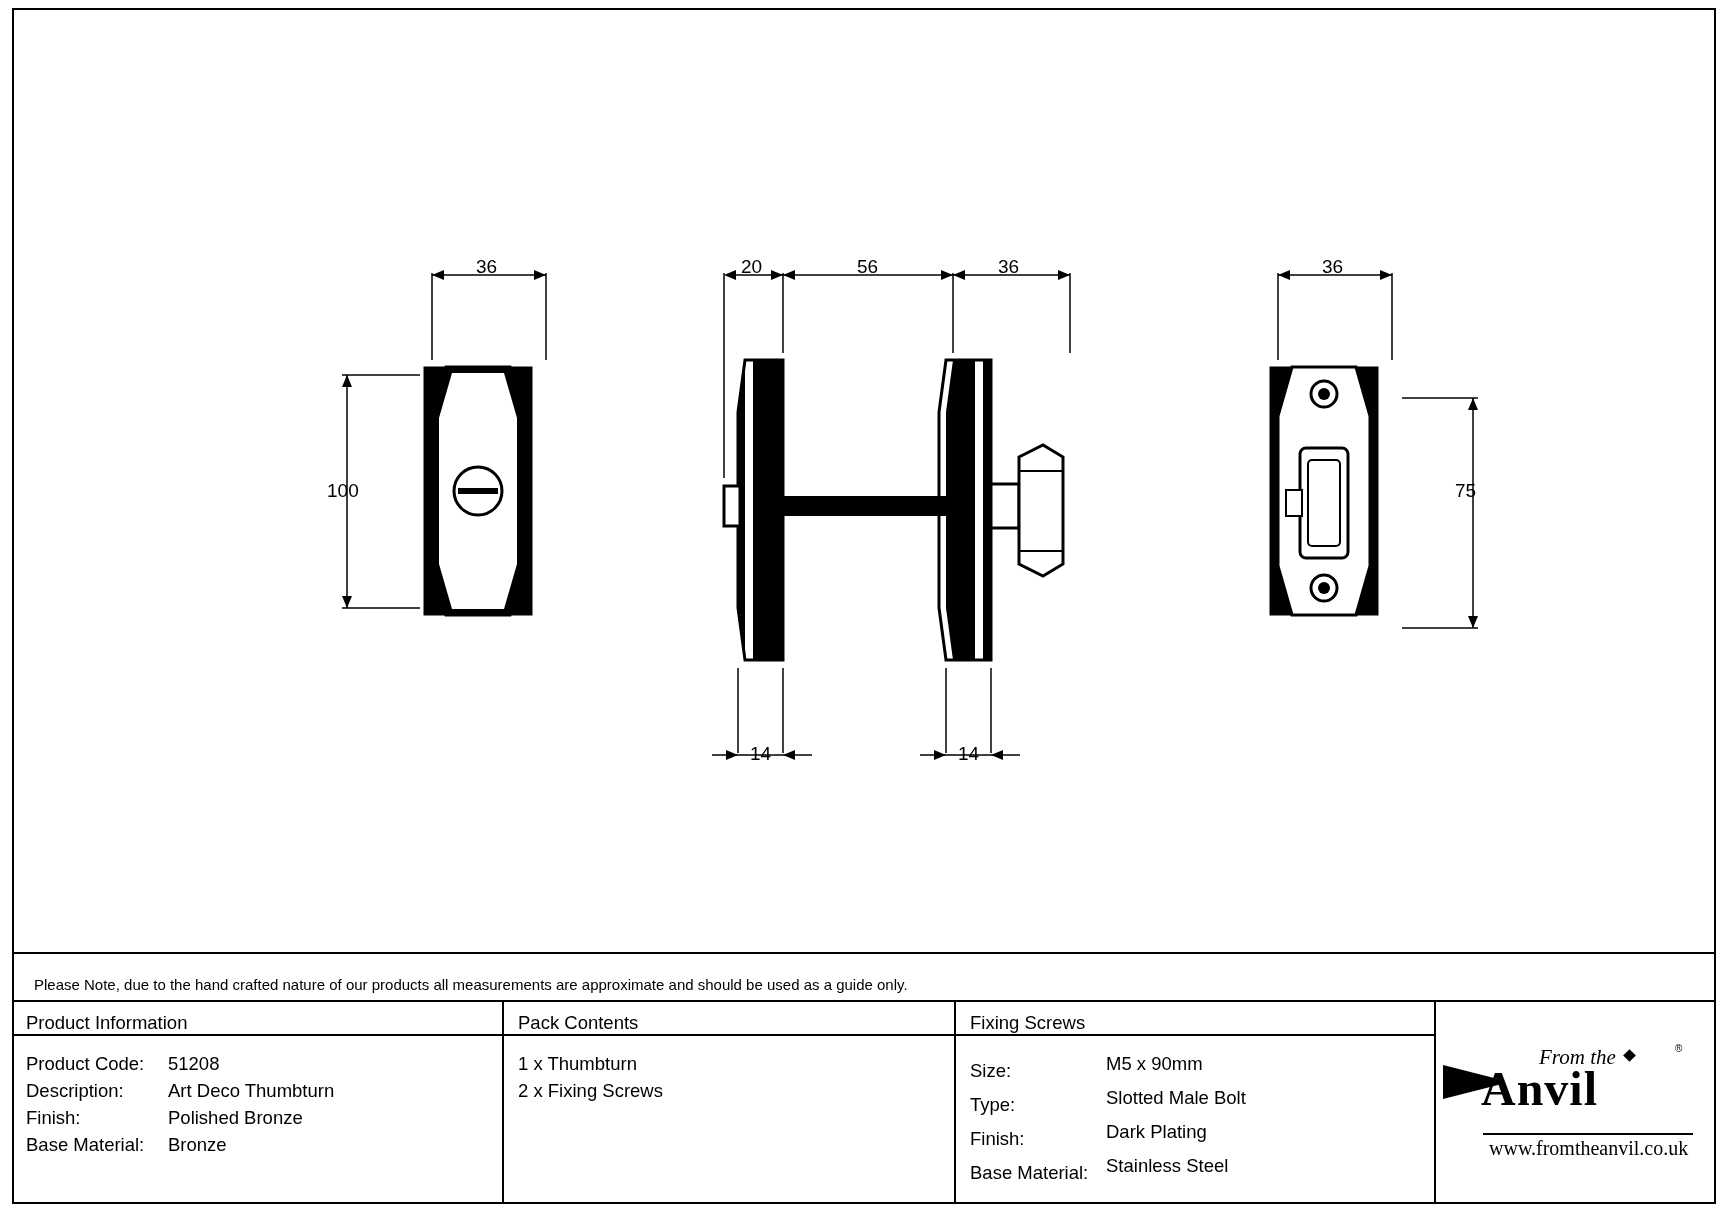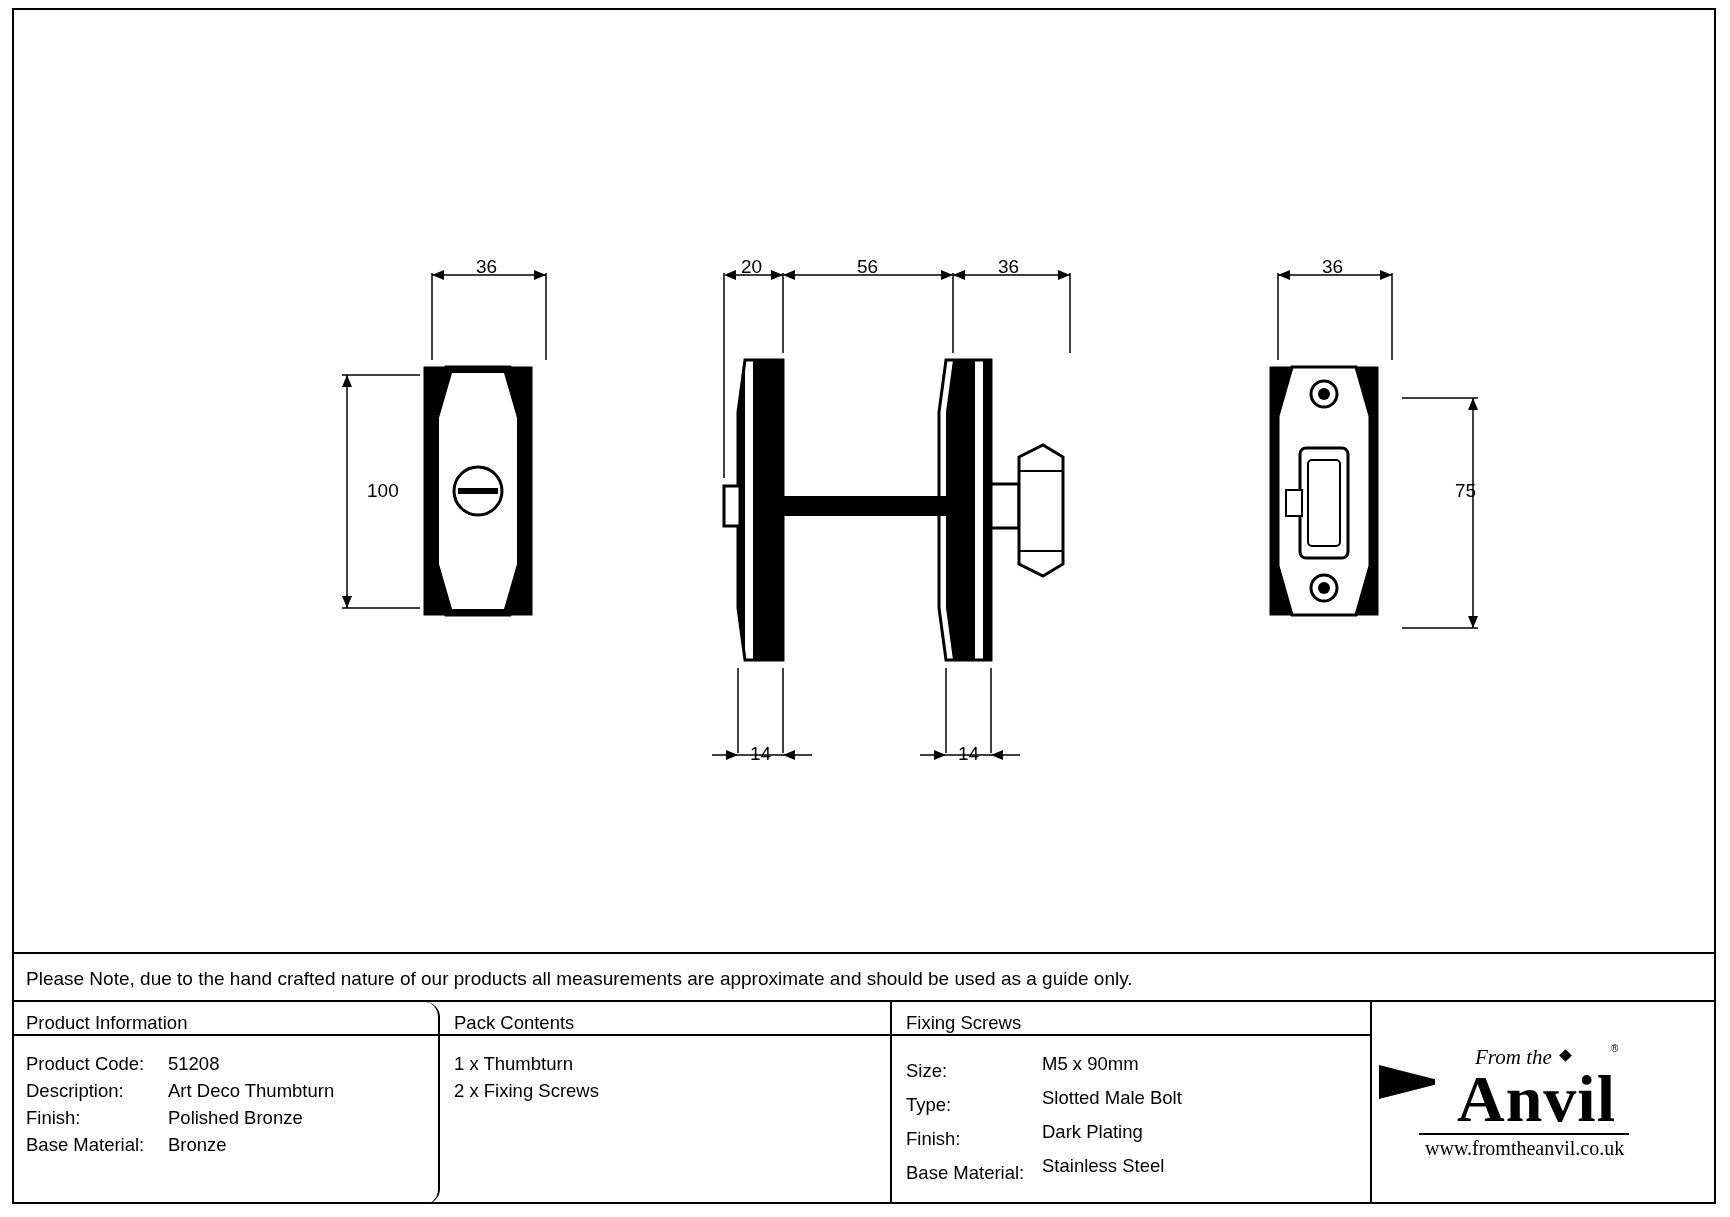--- a/index.html
+++ b/index.html
@@ -8,43 +8,43 @@
 
   
   .frame{position:absolute;left:12px;top:8px;width:1704px;height:1196px;border:2px solid #000;box-sizing:border-box;}
 
   
   .canvas{position:absolute;left:12px;top:8px;width:1704px;height:801px;}
   .dim-txt{position:absolute;font-size:19px;font-family:"Liberation Sans",sans-serif;color:#000;}
 
   
   .note{position:absolute;left:12px;top:952px;width:1704px;height:48px;border-top:2px solid #000;box-sizing:border-box;}
-  .note p{margin:0;padding:14px 0 0 14px;font-size:19px;}
+  .note p{margin:8px;padding:14px 0 0 14px;font-size:15px;}
 
   .tbl{position:absolute;left:12px;top:1000px;width:1704px;height:204px;border-top:2px solid #000;box-sizing:border-box;display:flex;}
   .col{box-sizing:border-box;border-right:2px solid #000;height:100%;}
   .col:last-child{border-right:none;}
-  .c1{width:428px;border-radius:15px;}
+  .c1{width:492px;}
   .c2{width:452px;}
   .c3{width:480px;}
   .c4{width:278px;position:relative;}
   .colhead{font-size:18.5px;padding:10px 0 0 14px;height:34px;box-sizing:border-box;border-bottom:2px solid #000;}
   .colbody{padding:14px 16px 0 14px;font-size:18.5px;line-height:27px;}
   .kv{display:flex;}
   .kv .k{width:142px;}
   .kv .v{flex:1;}
   .kv2 .k{width:136px;margin-top:7px;}
 
   
   .logo{position:absolute;left:0;top:0;width:264px;height:204px;display:flex;align-items:center;justify-content:center;}
   .logo-inner{position:relative;width:250px;height:130px;}
   .logo-from{position:absolute;left:96px;top:6px;font-family:"Liberation Serif",serif;font-size:21px;font-style:italic;}
   .logo-dia{position:absolute;left:182px;top:12px;width:9px;height:9px;background:#000;transform:rotate(45deg);}
   .logo-reg{position:absolute;left:232px;top:4px;font-size:10px;}
-  .logo-anvil{position:absolute;left:38px;top:22px;font-family:"Liberation Serif",serif;font-size:66px;font-weight:700;letter-spacing:1px;margin-left:40px;}
+  .logo-anvil{position:absolute;left:38px;top:22px;font-family:"Liberation Serif",serif;font-size:48px;font-weight:700;letter-spacing:1px;}
   .logo-url{position:absolute;left:46px;top:98px;font-family:"Liberation Serif",serif;font-size:20px;}
   .logo-rule{position:absolute;left:40px;top:94px;width:210px;height:2px;background:#000;}
   .logo-wedge2{position:absolute;left:0px;top:26px;width:56px;height:34px;background:#000;clip-path:polygon(0 0,100% 42%,100% 58%,0 100%);}
 </style>
 </head>
 <body>
 
 <div class="sheet">
 
   <div class="frame"></div>
@@ -161,21 +161,21 @@
         <polygon points="1266,267 1278,262 1278,272"></polygon>
         <polygon points="1380,267 1368,262 1368,272"></polygon>
 
         <polygon points="1461,390 1456,402 1466,402"></polygon>
         <polygon points="1461,620 1456,608 1466,608"></polygon>
       </g>
     </svg>
 
     
     <div class="dim-txt" style="left:464px;top:248px;">36</div>
-    <div class="dim-txt" style="left:315px;top:472px;margin-left:40px;">100</div>
+    <div class="dim-txt" style="left:315px;top:472px;">100</div>
     <div class="dim-txt" style="left:729px;top:248px;">20</div>
     <div class="dim-txt" style="left:845px;top:248px;">56</div>
     <div class="dim-txt" style="left:986px;top:248px;">36</div>
     <div class="dim-txt" style="left:738px;top:735px;">14</div>
     <div class="dim-txt" style="left:946px;top:735px;">14</div>
     <div class="dim-txt" style="left:1310px;top:248px;">36</div>
     <div class="dim-txt" style="left:1443px;top:472px;">75</div>
   </div>
 
   <div class="note">

